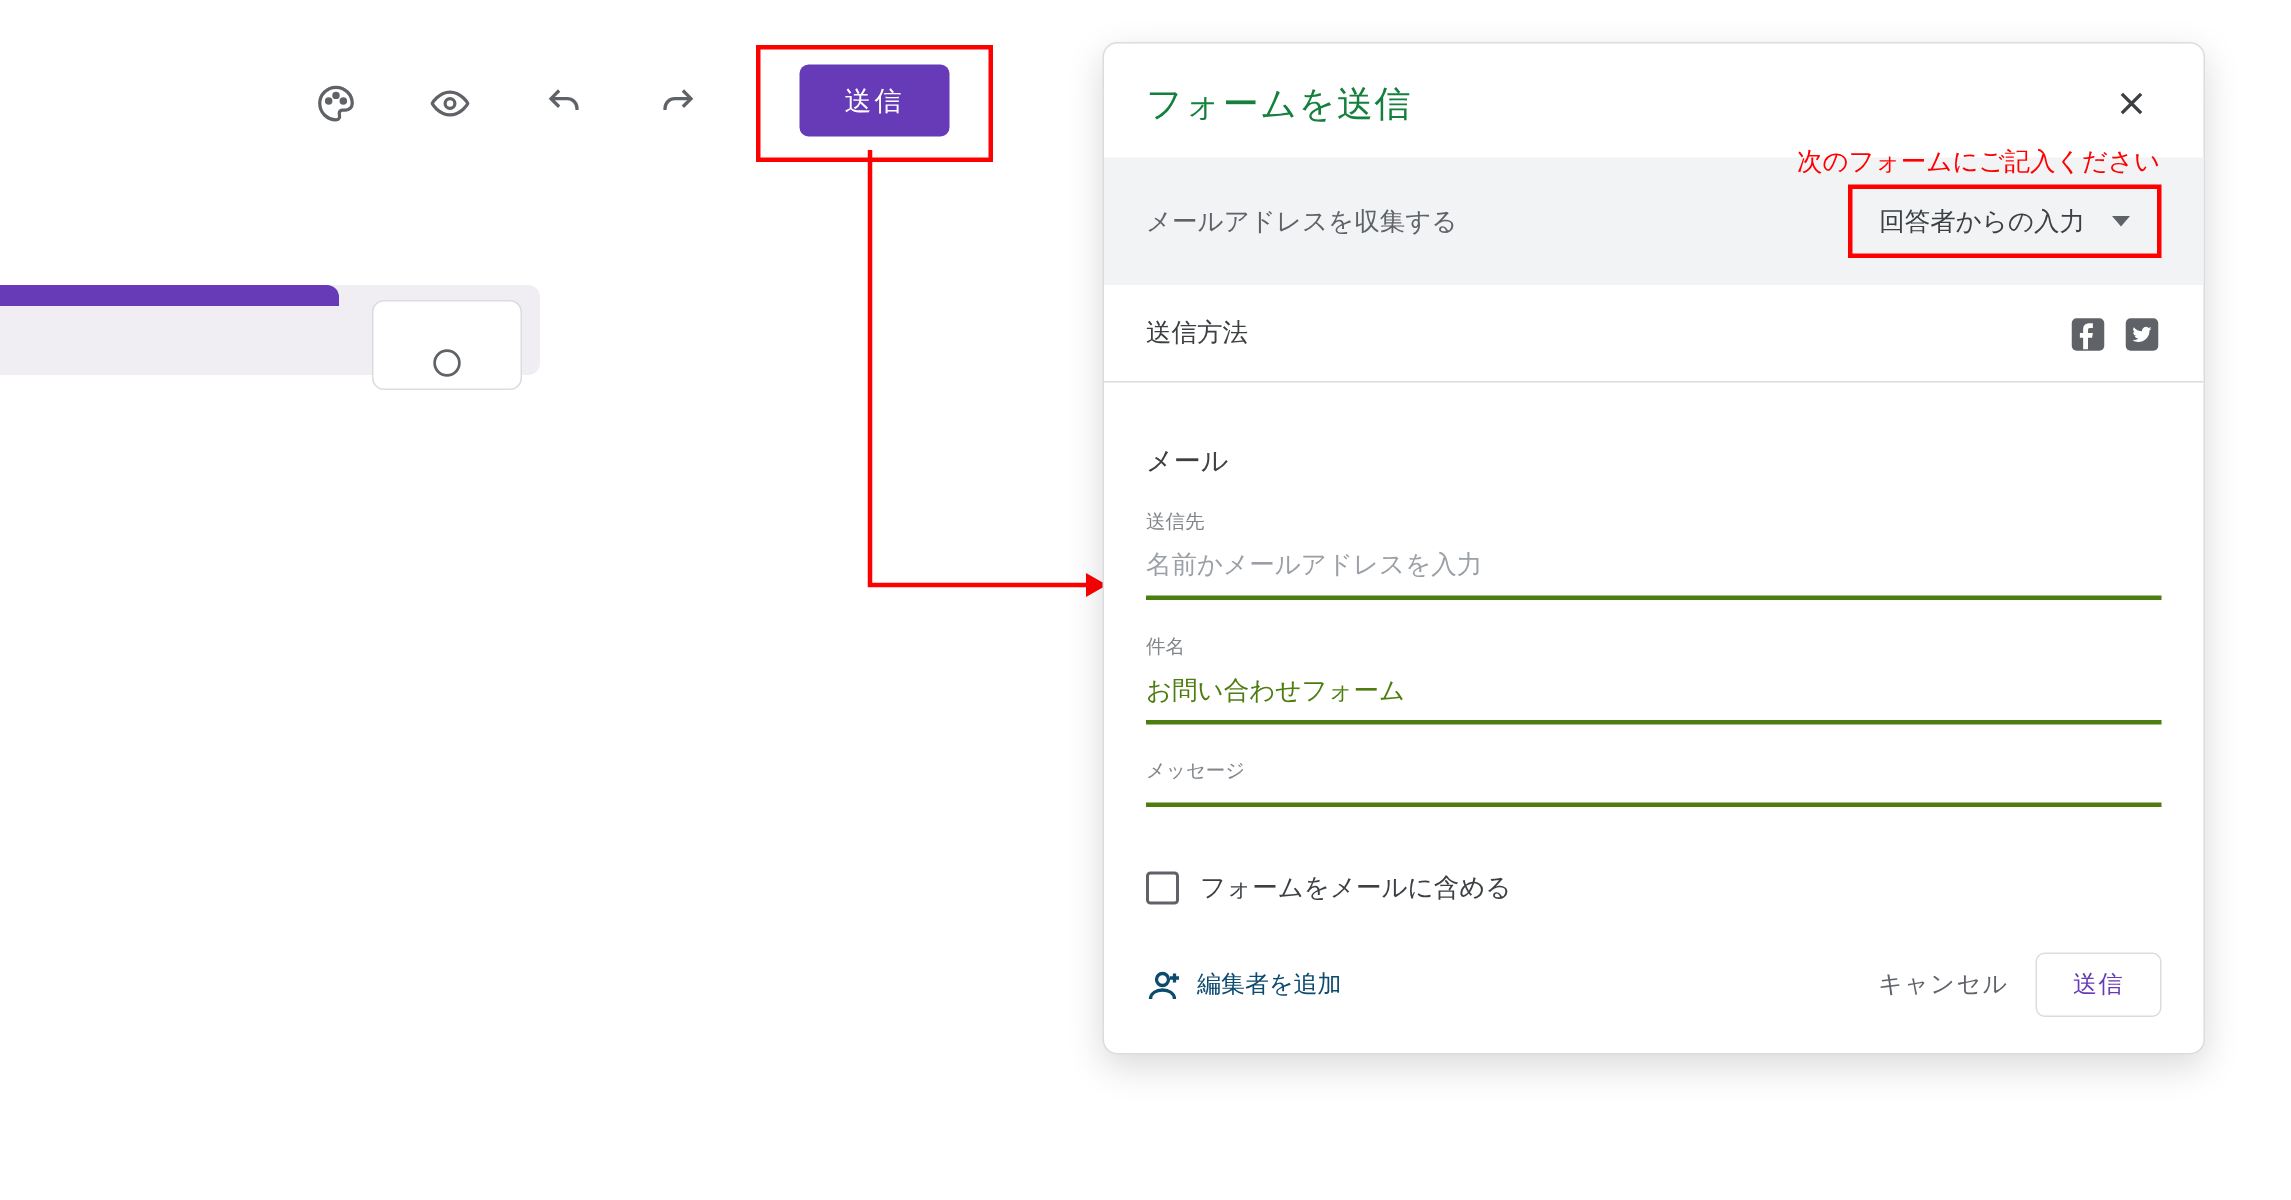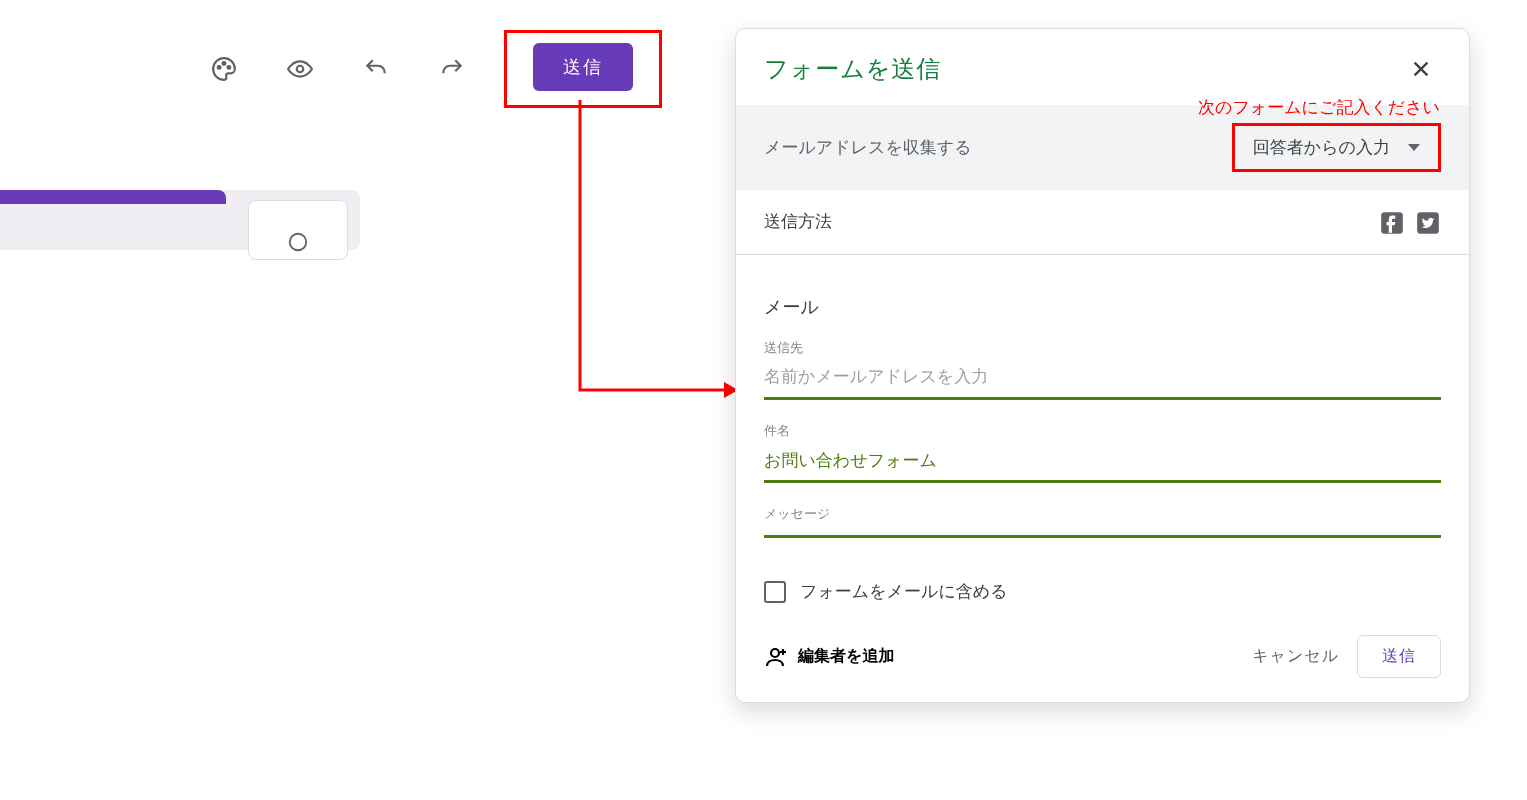--- a/index.html
+++ b/index.html
@@ -228,24 +228,24 @@
     border-radius:3px;
     cursor:pointer;
   }
 
   .dialog-footer {
     display:flex; align-items:center;
     padding: 22px 28px 4px 28px;
   }
   .add-editors {
     display:flex; align-items:center; gap:10px;
-    color:#000000;
+    color:#0c4a6e;
     font-size:16px;
     cursor:pointer;
-    font-weight:700;
+    font-weight:400;
   }
   .add-editors svg { width:24px; height:24px; }
   .footer-spacer { flex:1; }
   .btn-flat {
     background:none; border:none;
     color:#5f6368; font-size:16px;
     padding: 10px 18px; cursor:pointer;
     letter-spacing: 1px;
   }
   .btn-outlined {

